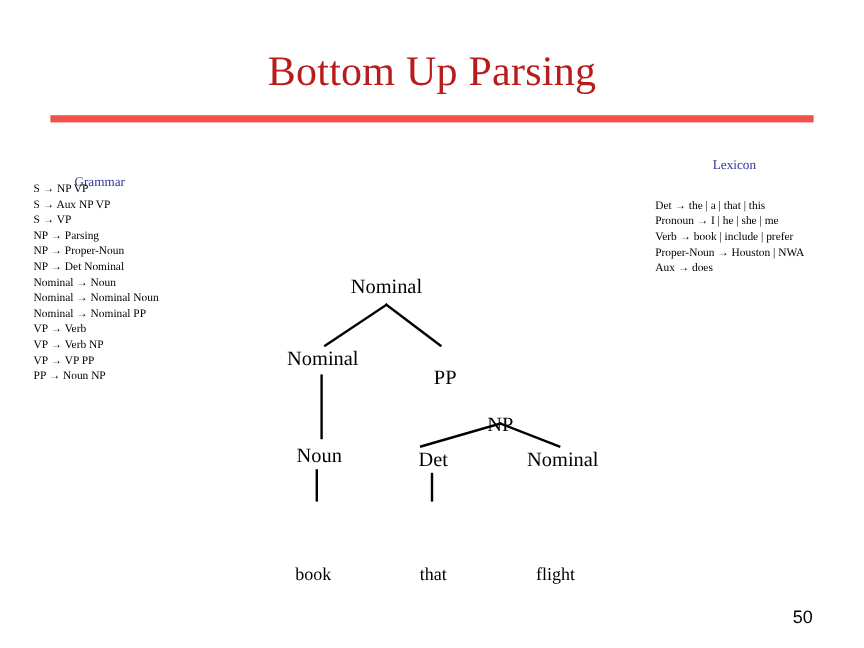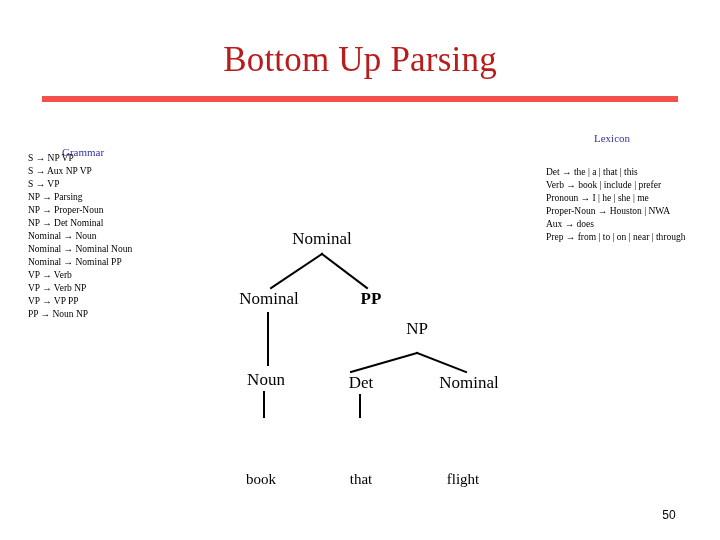--- a/index.html
+++ b/index.html
@@ -106,21 +106,21 @@
   }
 
   
   #page-number {
     position: absolute;
     left: 640px;
     top: 508px;
     width: 58px;
     text-align: center;
     font-family: "Liberation Sans", "DejaVu Sans", sans-serif;
-    font-size: 12px;
+    font-size: 15px;
     line-height: 14px;
     color: #000000;
   }
 </style>
 </head>
 <body>
 
 <div id="slide">
 
   <div id="slide-title">Bottom Up Parsing</div>
@@ -142,41 +142,40 @@
       <span class="rule-line">Nominal → Nominal Noun</span>
       <span class="rule-line">Nominal → Nominal PP</span>
       <span class="rule-line">VP → Verb</span>
       <span class="rule-line">VP → Verb NP</span>
       <span class="rule-line">VP → VP PP</span>
       <span class="rule-line">PP → Noun NP</span>
     </div>
 
   <div class="rule-list" id="lexicon-rules">
       <span class="rule-line">Det → the | a | that | this</span>
+      <span class="rule-line">Pronoun → I | he | she | me</span>
       <span class="rule-line">Verb → book | include | prefer</span>
-      <span class="rule-line">Pronoun → I | he | she | me</span>
       <span class="rule-line">Proper-Noun → Houston | NWA</span>
       <span class="rule-line">Aux → does</span>
-      <span class="rule-line">Prep → from | to | on | near | through</span>
     </div>
 
   <div id="parse-tree">
     <svg id="tree-edges" viewBox="0 0 720 540">
         <line x1="322" y1="254" x2="271" y2="288" stroke="#000000" stroke-width="2" stroke-linecap="square"></line>
         <line x1="322" y1="254" x2="367" y2="288" stroke="#000000" stroke-width="2" stroke-linecap="square"></line>
         <line x1="268" y1="313" x2="268" y2="365" stroke="#000000" stroke-width="2" stroke-linecap="square"></line>
         <line x1="417" y1="353" x2="351" y2="372" stroke="#000000" stroke-width="2" stroke-linecap="square"></line>
         <line x1="417" y1="353" x2="466" y2="372" stroke="#000000" stroke-width="2" stroke-linecap="square"></line>
         <line x1="264" y1="392" x2="264" y2="417" stroke="#000000" stroke-width="2" stroke-linecap="square"></line>
         <line x1="360" y1="395" x2="360" y2="417" stroke="#000000" stroke-width="2" stroke-linecap="square"></line>
       </svg>
   <div class="tree-node" style="left: 322px; top: 229px;">Nominal</div>
       <div class="tree-node" style="left: 269px; top: 289px;">Nominal</div>
-      <div class="tree-node" style="left: 371px; top: 289px; font-weight: bold;">PP</div>
-      <div class="tree-node" style="left: 417px; top: 319px;">NP</div>
+      <div class="tree-node" style="left: 371px; top: 305px;">PP</div>
+      <div class="tree-node" style="left: 417px; top: 344px;">NP</div>
       <div class="tree-node" style="left: 266px; top: 370px;">Noun</div>
       <div class="tree-node" style="left: 361px; top: 373px;">Det</div>
       <div class="tree-node" style="left: 469px; top: 373px;">Nominal</div>
       <div class="tree-leaf" style="left: 261px; top: 422px;">book</div>
       <div class="tree-leaf" style="left: 361px; top: 422px;">that</div>
       <div class="tree-leaf" style="left: 463px; top: 422px;">flight</div>
     </div>
 
   <div id="page-number">50</div>
 

